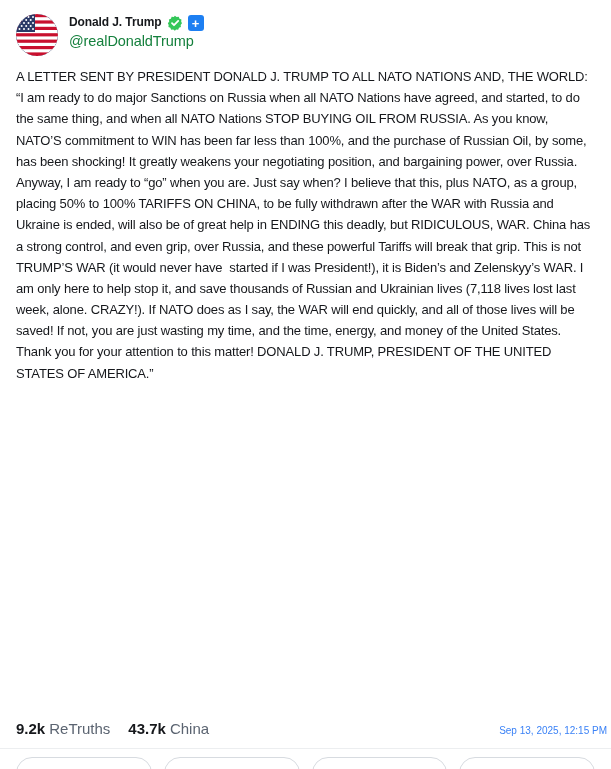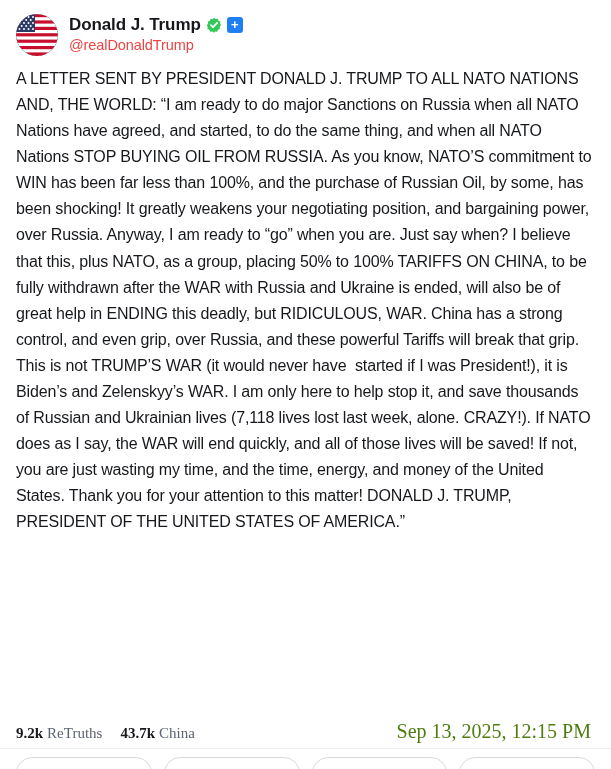--- a/index.html
+++ b/index.html
@@ -44,21 +44,21 @@
     justify-content: center;
     padding-top: 1px;
   }
   .name-row {
     display: flex;
     align-items: center;
     gap: 5px;
     line-height: 1.15;
   }
   .display-name {
-    font-size: 17px;
+    font-size: 12px;
     font-weight: bold;
     color: #16181c;
     letter-spacing: -0.1px;
   }
   .verified-badge {
     width: 16px;
     height: 16px;
     display: inline-block;
   }
   .plus-badge {
@@ -69,56 +69,55 @@
     display: inline-flex;
     align-items: center;
     justify-content: center;
     color: #fff;
     font-size: 13px;
     font-weight: bold;
     line-height: 1;
   }
   .handle {
     font-size: 14.5px;
-    color: #ef4444;
+    color: #15803d;
     margin-top: 2px;
     letter-spacing: -0.1px;
   }
   .body-text {
-    font-size: 16px;
+    font-size: 13px;
     line-height: 1.63;
     color: #16181c;
     letter-spacing: -0.15px;
     white-space: pre-wrap;
     margin: 0;
     padding-right: 2px;
   }
   .stats {
     position: absolute;
     left: 16px;
-    right: 20px;
+    right: 4px;
     top: 720px;
     display: flex;
     align-items: baseline;
     font-size: 15px;
-    font-family: Liberation Serif, serif;
   }
   .stat {
     margin-right: 18px;
     color: #5b6471;
   }
   .stat b {
     color: #16181c;
     font-weight: bold;
     margin-right: 4px;
   }
   .timestamp {
     margin-left: auto;
-    color: #4d7c0f;
-    font-size: 20px;
+    color: #3b82f6;
+    font-size: 10px;
   }
   .action-bar {
     position: absolute;
     left: 16px;
     right: 16px;
     top: 757px;
     display: flex;
     gap: 12px;
   }
   .action-pill {

